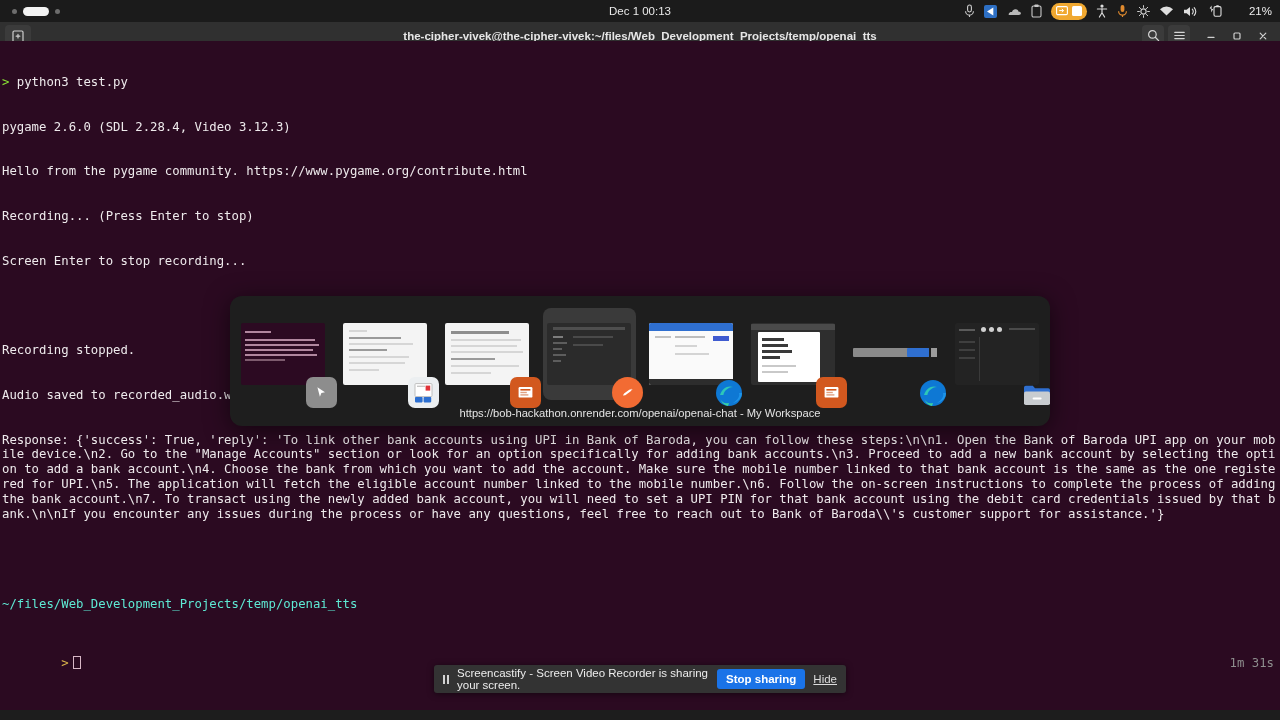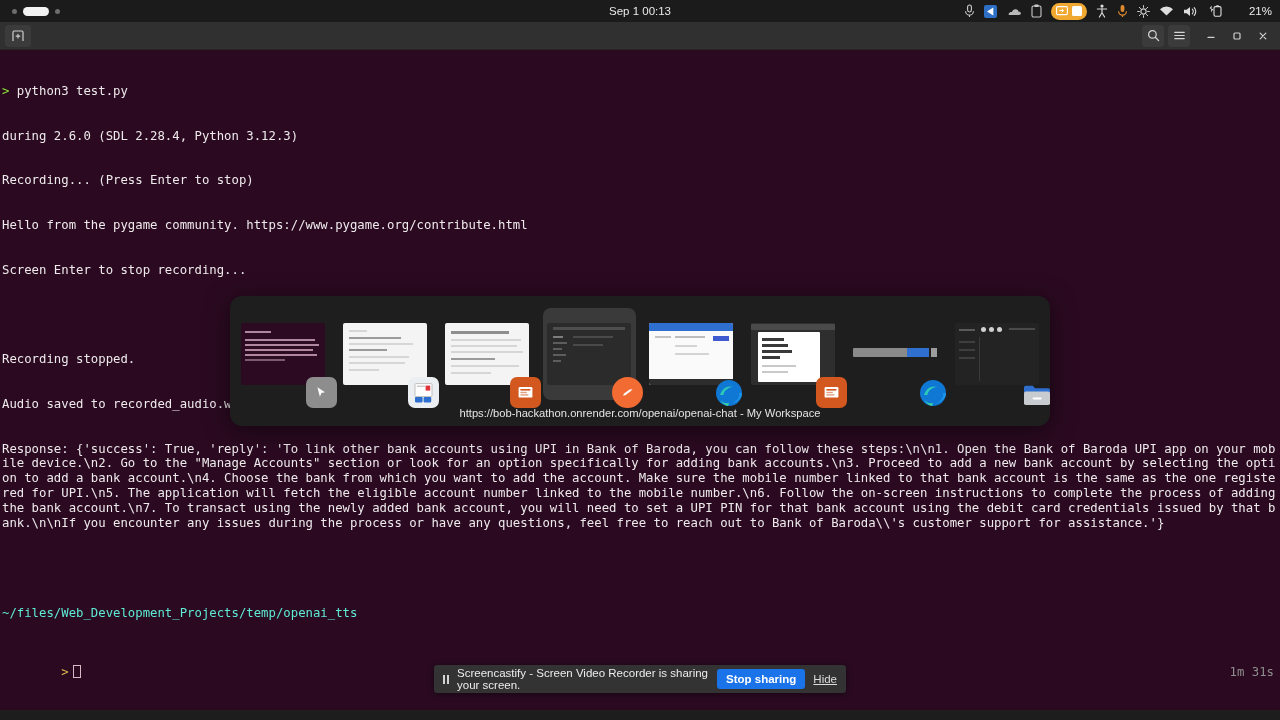--- a/index.html
+++ b/index.html
@@ -47,21 +47,21 @@
   }
   #title-right { position: absolute; right: 6px; display: flex; align-items: center; gap: 4px; }
   .tb-btn {
     width: 22px; height: 22px; border-radius: 4px; background: #3b3b3b;
     display: flex; align-items: center; justify-content: center;
   }
   .tb-btn.plain { background: transparent; }
 
   
   #term-body {
-    position: absolute; top: 28px; left: 0; width: 1280px; height: 670px;
+    position: absolute; top: 19px; left: 0; width: 1280px; height: 670px;
     background: #2b0a21; padding: 4px 0 0 0;
     font-family: "DejaVu Sans Mono", monospace; font-size: 12.3px; line-height: 14.9px;
     color: #e8e4e6; white-space: pre-wrap; word-break: break-all;
   }
   .tline { padding-left: 2px; min-height: 14.9px; }
   .c-green { color: #8ae234; }
   .c-white { color: #eeeaec; }
   .c-blue { color: #5eead4; }
   .c-yellow { color: #d9b44a; }
   .c-grey { color: #8d8d8d; }
@@ -132,21 +132,21 @@
 <body>
 
 <div id="screen">
 
   <div id="topbar">
     <div id="ws-indicator">
       <span class="ws-dot"></span>
       <span class="ws-pill"></span>
       <span class="ws-dot"></span>
     </div>
-    <div id="clock-area">Sep 1  00:13</div>
+    <div id="clock-area">Dec 1  00:13</div>
     <div id="tray">
       <span class="tray-ico">
         <svg width="11" height="14" viewBox="0 0 11 14">
             <rect x="3.6" y="1" width="3.8" height="7" rx="1.9" fill="none" stroke="#cfcfcf" stroke-width="1.1"></rect>
             <path d="M1.6 7.2a3.9 3.9 0 0 0 7.8 0M5.5 11.1V13" stroke="#cfcfcf" stroke-width="1.1" fill="none"></path>
           </svg>
       </span>
       <span class="tray-ico">
         <svg width="13" height="13" viewBox="0 0 13 13">
             <rect width="13" height="13" rx="2" fill="#2d6fc4"></rect>
@@ -213,20 +213,21 @@
 
   <div id="term-window">
 
     <div id="titlebar">
       <div id="newtab-btn">
         <svg width="14" height="14" viewBox="0 0 14 14">
             <path d="M2 12V3.2A1.2 1.2 0 0 1 3.2 2h7.6A1.2 1.2 0 0 1 12 3.2V12" fill="none" stroke="#cfcfcf" stroke-width="1.2"></path>
             <path d="M7 5.4v3.6M5.2 7.2h3.6" stroke="#cfcfcf" stroke-width="1.2" stroke-linecap="round"></path>
           </svg>
       </div>
+      <div id="win-title">the-cipher-vivek@the-cipher-vivek:~/files/Web_Development_Projects/temp/openai_tts</div>
       <div id="title-right">
         <div class="tb-btn">
           <svg width="13" height="13" viewBox="0 0 13 13">
               <circle cx="5.4" cy="5.4" r="3.8" fill="none" stroke="#d6d6d6" stroke-width="1.2"></circle>
               <path d="M8.3 8.3 11.6 11.6" stroke="#d6d6d6" stroke-width="1.3" stroke-linecap="round"></path>
             </svg>
         </div>
         <div class="tb-btn">
           <svg width="13" height="13" viewBox="0 0 13 13">
               <path d="M1.8 3.4h9.4M1.8 6.5h9.4M1.8 9.6h9.4" stroke="#d6d6d6" stroke-width="1.2" stroke-linecap="round"></path>
@@ -245,23 +246,23 @@
         <div class="tb-btn plain">
           <svg width="12" height="12" viewBox="0 0 12 12">
               <path d="M3.2 3.2 8.8 8.8M8.8 3.2 3.2 8.8" stroke="#cfcfcf" stroke-width="1.2" stroke-linecap="round"></path>
             </svg>
         </div>
       </div>
     </div>
 
     <div id="term-body">
       <div class="tline"><span class="c-green">&gt;&nbsp;</span><span class="c-white">python3 test.py</span></div>
-      <div class="tline c-white">during 2.6.0 (SDL 2.28.4, Python 3.12.3)</div>
+      <div class="tline c-white">pygame 2.6.0 (SDL 2.28.4, Video 3.12.3)</div>
+      <div class="tline c-white">Hello from the pygame community. https://www.pygame.org/contribute.html</div>
       <div class="tline c-white">Recording... (Press Enter to stop)</div>
-      <div class="tline c-white">Hello from the pygame community. https://www.pygame.org/contribute.html</div>
       <div class="tline c-white">Screen Enter to stop recording...</div>
       <div class="tline">&nbsp;</div>
       <div class="tline c-white">Recording stopped.</div>
       <div class="tline c-white">Audio saved to recorded_audio.wav</div>
       <div class="tline c-white">Response: {'success': True, 'reply': 'To link other bank accounts using UPI in Bank of Baroda, you can follow these steps:\n\n1. Open the Bank of Baroda UPI app on your mobile device.\n2. Go to the "Manage Accounts" section or look for an option specifically for adding bank accounts.\n3. Proceed to add a new bank account by selecting the option to add a bank account.\n4. Choose the bank from which you want to add the account. Make sure the mobile number linked to that bank account is the same as the one registered for UPI.\n5. The application will fetch the eligible account number linked to the mobile number.\n6. Follow the on-screen instructions to complete the process of adding the bank account.\n7. To transact using the newly added bank account, you will need to set a UPI PIN for that bank account using the debit card credentials issued by that bank.\n\nIf you encounter any issues during the process or have any questions, feel free to reach out to Bank of Baroda\\'s customer support for assistance.'}</div>
       <div class="tline">&nbsp;</div>
       <div class="tline" id="path-row"><span class="c-blue">~/files/Web_Development_Projects/temp/openai_tts</span></div>
       <div class="tline" id="prompt-row">
         <span class="c-yellow">&gt;</span><span id="cursor"></span>
         <span id="rprompt">

